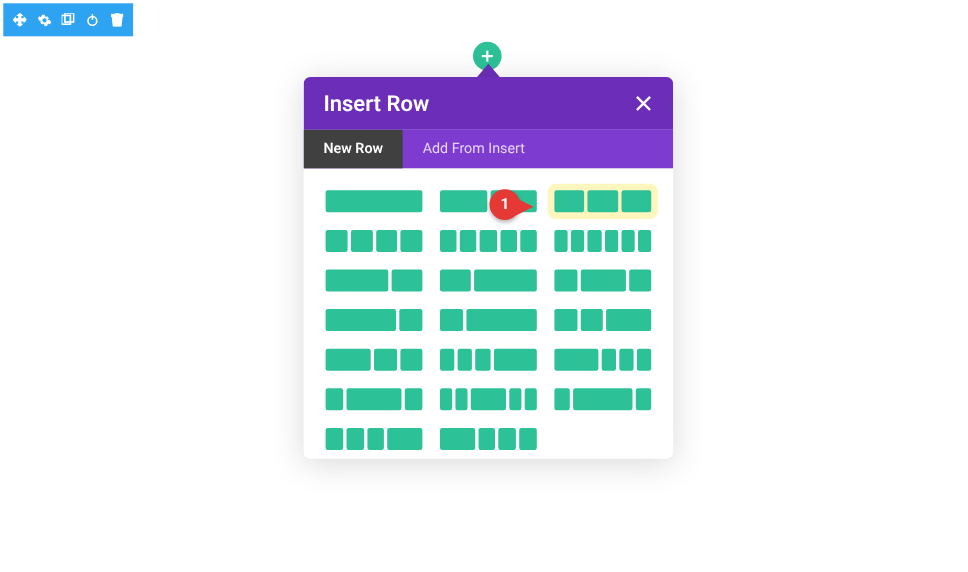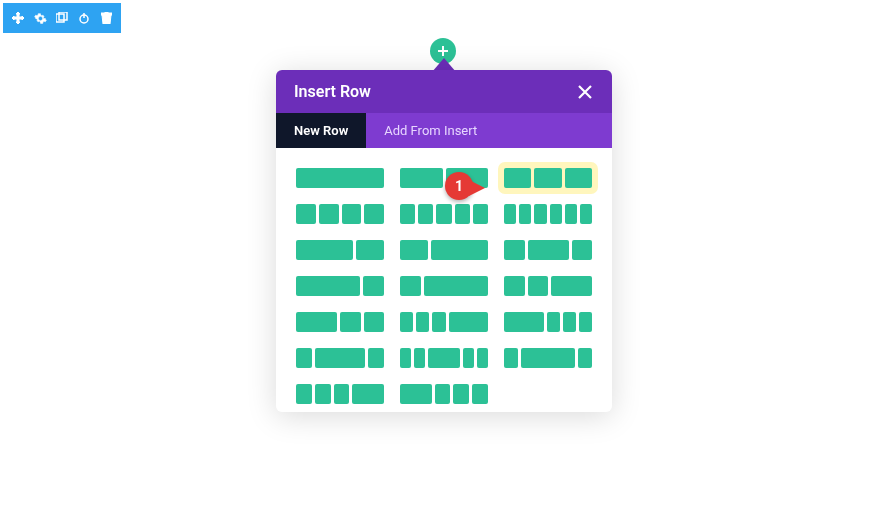--- a/index.html
+++ b/index.html
@@ -9,25 +9,25 @@
   .toolbar svg{fill:#fff;stroke:#fff;}
   
   .add-btn{position:absolute;left:430px;top:38px;width:26px;height:26px;border-radius:50%;background:#2cc196;display:flex;align-items:center;justify-content:center;cursor:pointer;}
   .add-btn:before,.add-btn:after{content:"";position:absolute;background:#fff;}
   .add-btn:before{width:10px;height:2px;}
   .add-btn:after{width:2px;height:10px;}
   .pointer{position:absolute;left:432px;top:58px;width:0;height:0;border-left:12px solid transparent;border-right:12px solid transparent;border-bottom:14px solid #6c2eb9;}
   
   .modal{position:absolute;left:276px;top:70px;width:336px;background:#fff;border-radius:6px;box-shadow:0 4px 30px rgba(0,0,0,0.15);overflow:hidden;}
   .m-head{background:#6c2eb9;color:#fff;display:flex;align-items:center;justify-content:space-between;padding:12px 18px;}
-  .m-head h3{margin:0;font-size:16px;font-weight:600;}
+  .m-head h3{margin:0;font-size:20px;font-weight:600;}
   .close{width:18px;height:18px;cursor:pointer;display:flex;align-items:center;justify-content:center;}
   .tabs{background:#7e3bd0;display:flex;}
   .tab{padding:10px 18px;font-size:13px;color:#e7d6ff;cursor:pointer;}
-  .tab.active{background:#0f172a;color:#fff;font-weight:600;}
+  .tab.active{background:#404040;color:#fff;font-weight:600;}
   .body{padding:18px 18px 6px 18px;}
   .grid{display:grid;grid-template-columns:repeat(3,1fr);gap:12px 12px;}
   .opt{height:20px;display:flex;gap:3px;cursor:pointer;border-radius:3px;padding:2px;}
   .opt .c{background:#2cc196;border-radius:2px;}
   .opt.hl{background:#fff6bd;box-shadow:0 0 0 4px #fff6bd;}
   
   .callout{position:absolute;left:445px;top:172px;width:36px;height:36px;pointer-events:none;}
   .callout .bubble{width:28px;height:28px;background:#e53935;border-radius:50%;display:flex;align-items:center;justify-content:center;color:#fff;font-weight:700;font-size:14px;box-shadow:0 2px 4px rgba(0,0,0,0.3);}
   .callout .tip{position:absolute;left:24px;top:8px;width:0;height:0;border-top:8px solid transparent;border-bottom:8px solid transparent;border-left:16px solid #e53935;}
 </style>

